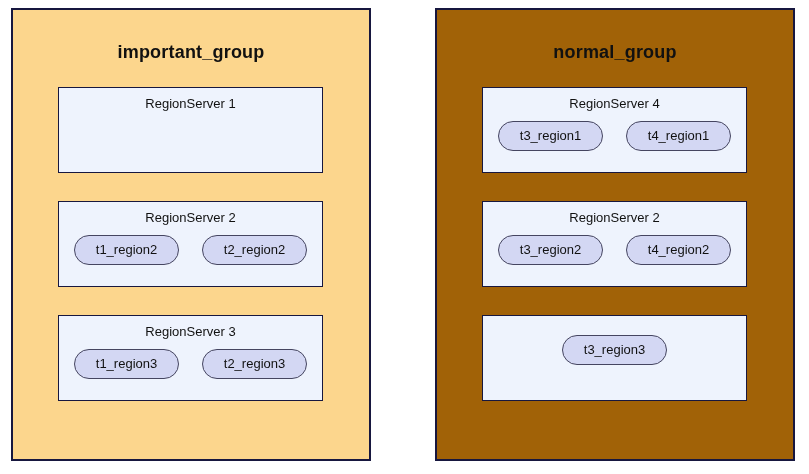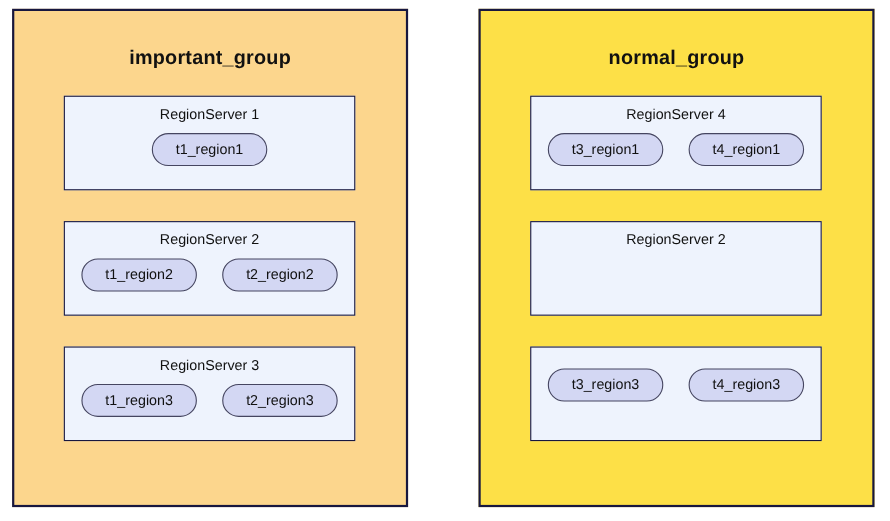--- a/index.html
+++ b/index.html
@@ -27,21 +27,21 @@
     height: 453px;
     border: 2px solid #17173f;
     box-sizing: border-box;
   }
   .group-important {
     left: 11px;
     background: #fcd68d;
   }
   .group-normal {
     left: 435px;
-    background: #fde047;
+    background: #a16207;
   }
   .group-title {
     margin-top: 32px;
     text-align: center;
     font-size: 18px;
     font-weight: bold;
     letter-spacing: 0.2px;
   }
   .server {
     position: absolute;
@@ -84,21 +84,20 @@
 <body>
 
 <div class="canvas">
 
   <div class="group group-important">
     <div class="group-title">important_group</div>
 
     <div class="server server-pos-1">
       <div class="server-name">RegionServer 1</div>
       <div class="pills">
-        <div class="pill">t1_region1</div>
       </div>
     </div>
 
     <div class="server server-pos-2">
       <div class="server-name">RegionServer 2</div>
       <div class="pills">
         <div class="pill">t1_region2</div>
         <div class="pill">t2_region2</div>
       </div>
     </div>
@@ -118,23 +117,26 @@
     <div class="server server-pos-1">
       <div class="server-name">RegionServer 4</div>
       <div class="pills">
         <div class="pill">t3_region1</div>
         <div class="pill">t4_region1</div>
       </div>
     </div>
 
     <div class="server server-pos-2">
       <div class="server-name">RegionServer 2</div>
+      <div class="pills">
+        <div class="pill">t3_region2</div>
+        <div class="pill">t4_region2</div>
+      </div>
     </div>
 
     <div class="server server-pos-3">
       <div class="pills">
         <div class="pill">t3_region3</div>
-        <div class="pill">t4_region3</div>
       </div>
     </div>
   </div>
 
 </div>
 
 </body></html>

